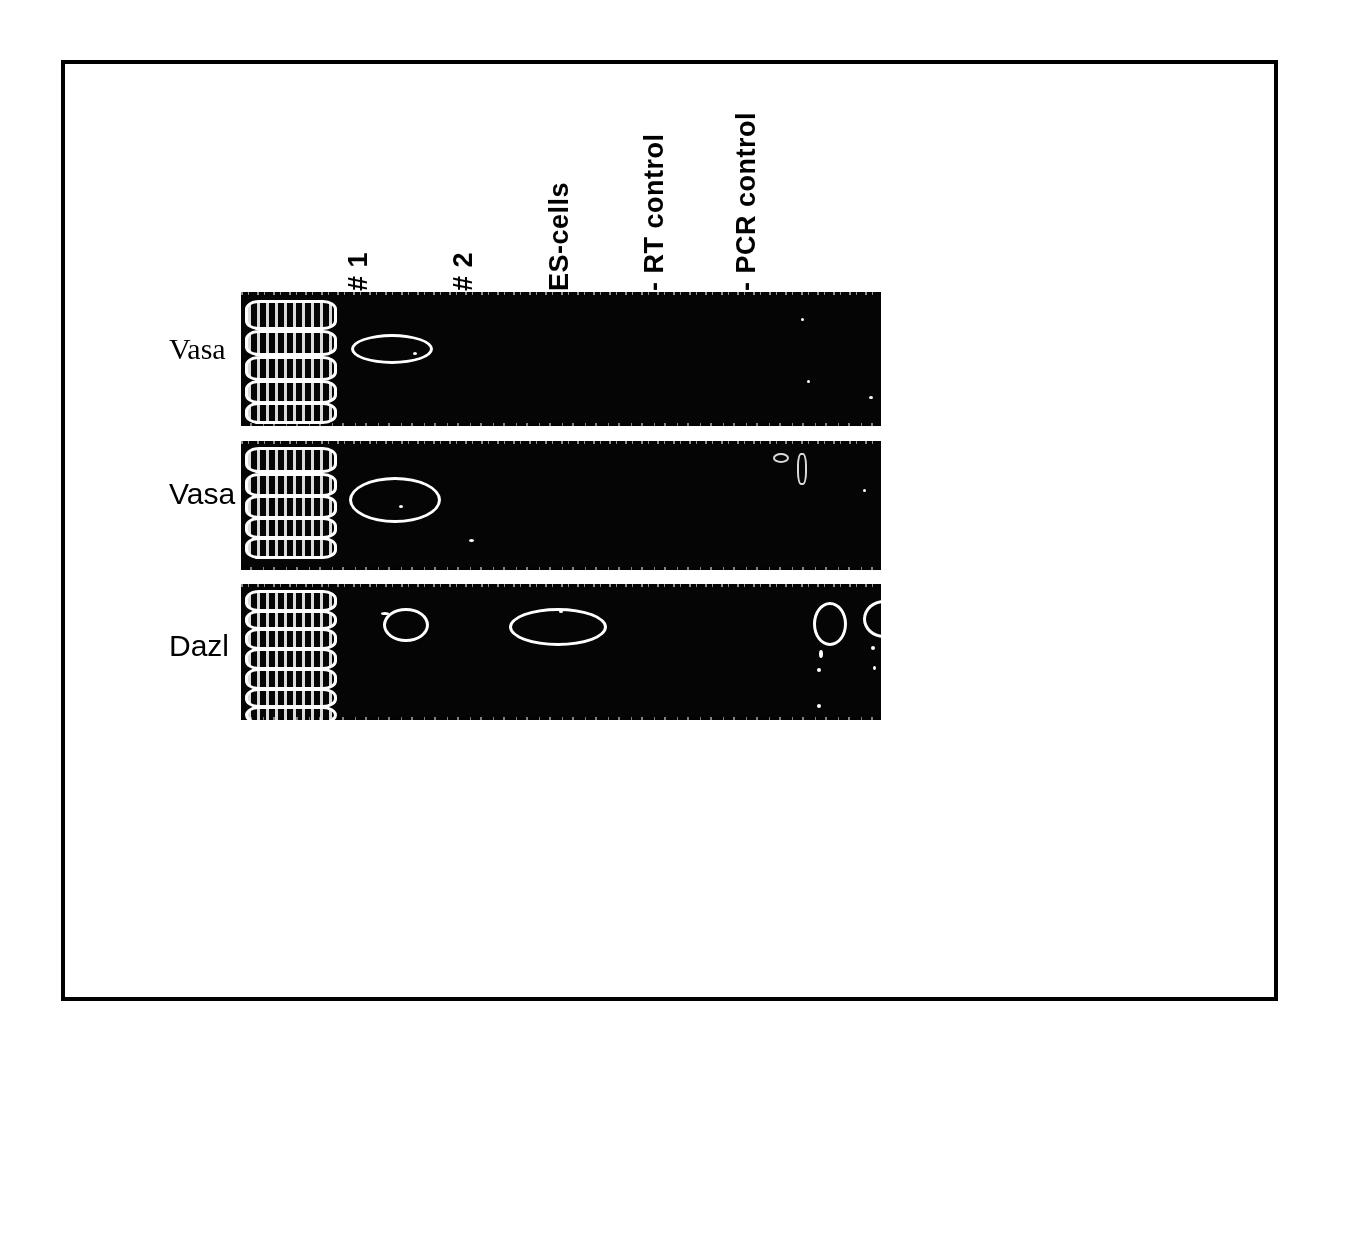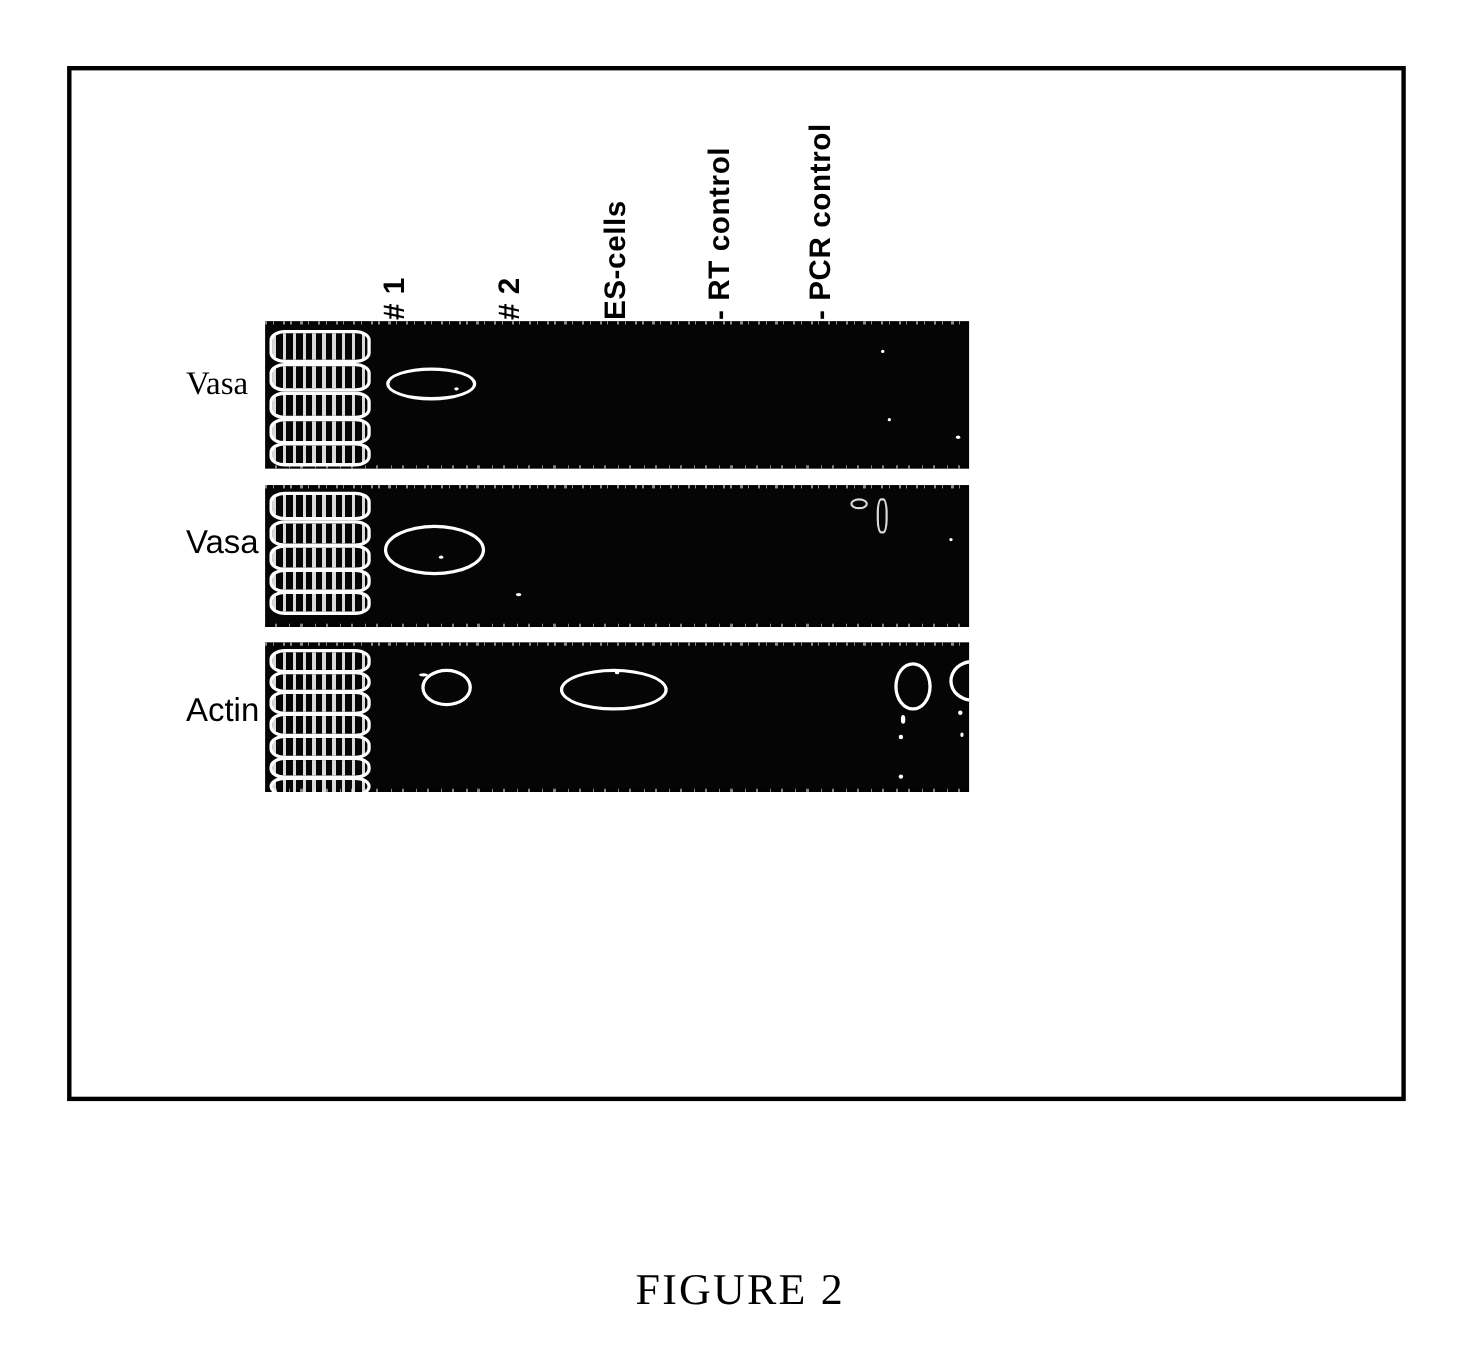--- a/index.html
+++ b/index.html
@@ -151,21 +151,21 @@
     <div class="lane-header" style="left:508px; top:200px;">ES-cells</div>
 
     <div class="lane-header" style="left:603px; top:200px;">- RT control</div>
 
     <div class="lane-header" style="left:695px; top:200px;">- PCR control</div>
 
     <div class="row-label" style="top:270px;font-family:Liberation Serif, serif;">Vasa</div>
 
     <div class="row-label" style="top:415px;">Vasa</div>
 
-    <div class="row-label" style="top:567px;">Actin</div>
+    <div class="row-label" style="top:567px;">Dazl</div>
 
     <div class="gel-panel" style="left:176px; top:228px; height:134px;">
       <div class="noise-top"></div>
       <div class="noise-bot"></div>
 
       <div class="ladder">
         <div class="ladder-band" style="top:2px;  height:30px;"></div>
         <div class="ladder-band" style="top:32px; height:26px;"></div>
         <div class="ladder-band" style="top:58px; height:25px;"></div>
         <div class="ladder-band" style="top:82px; height:24px;"></div>
@@ -224,15 +224,14 @@
       <div class="speck" style="left:576px; top:84px; width:4px; height:4px;"></div>
       <div class="speck" style="left:576px; top:120px; width:4px; height:4px;"></div>
 
       <div class="band" style="left:622px; top:16px; width:42px; height:38px;"></div>
       <div class="speck" style="left:630px; top:62px; width:4px; height:4px;"></div>
       <div class="speck" style="left:632px; top:82px; width:3px; height:4px;"></div>
     </div>
 
   </div>
 
-  <div id="figure-caption">FIGURE 2</div>
 
 </div>
 
 </body></html>

